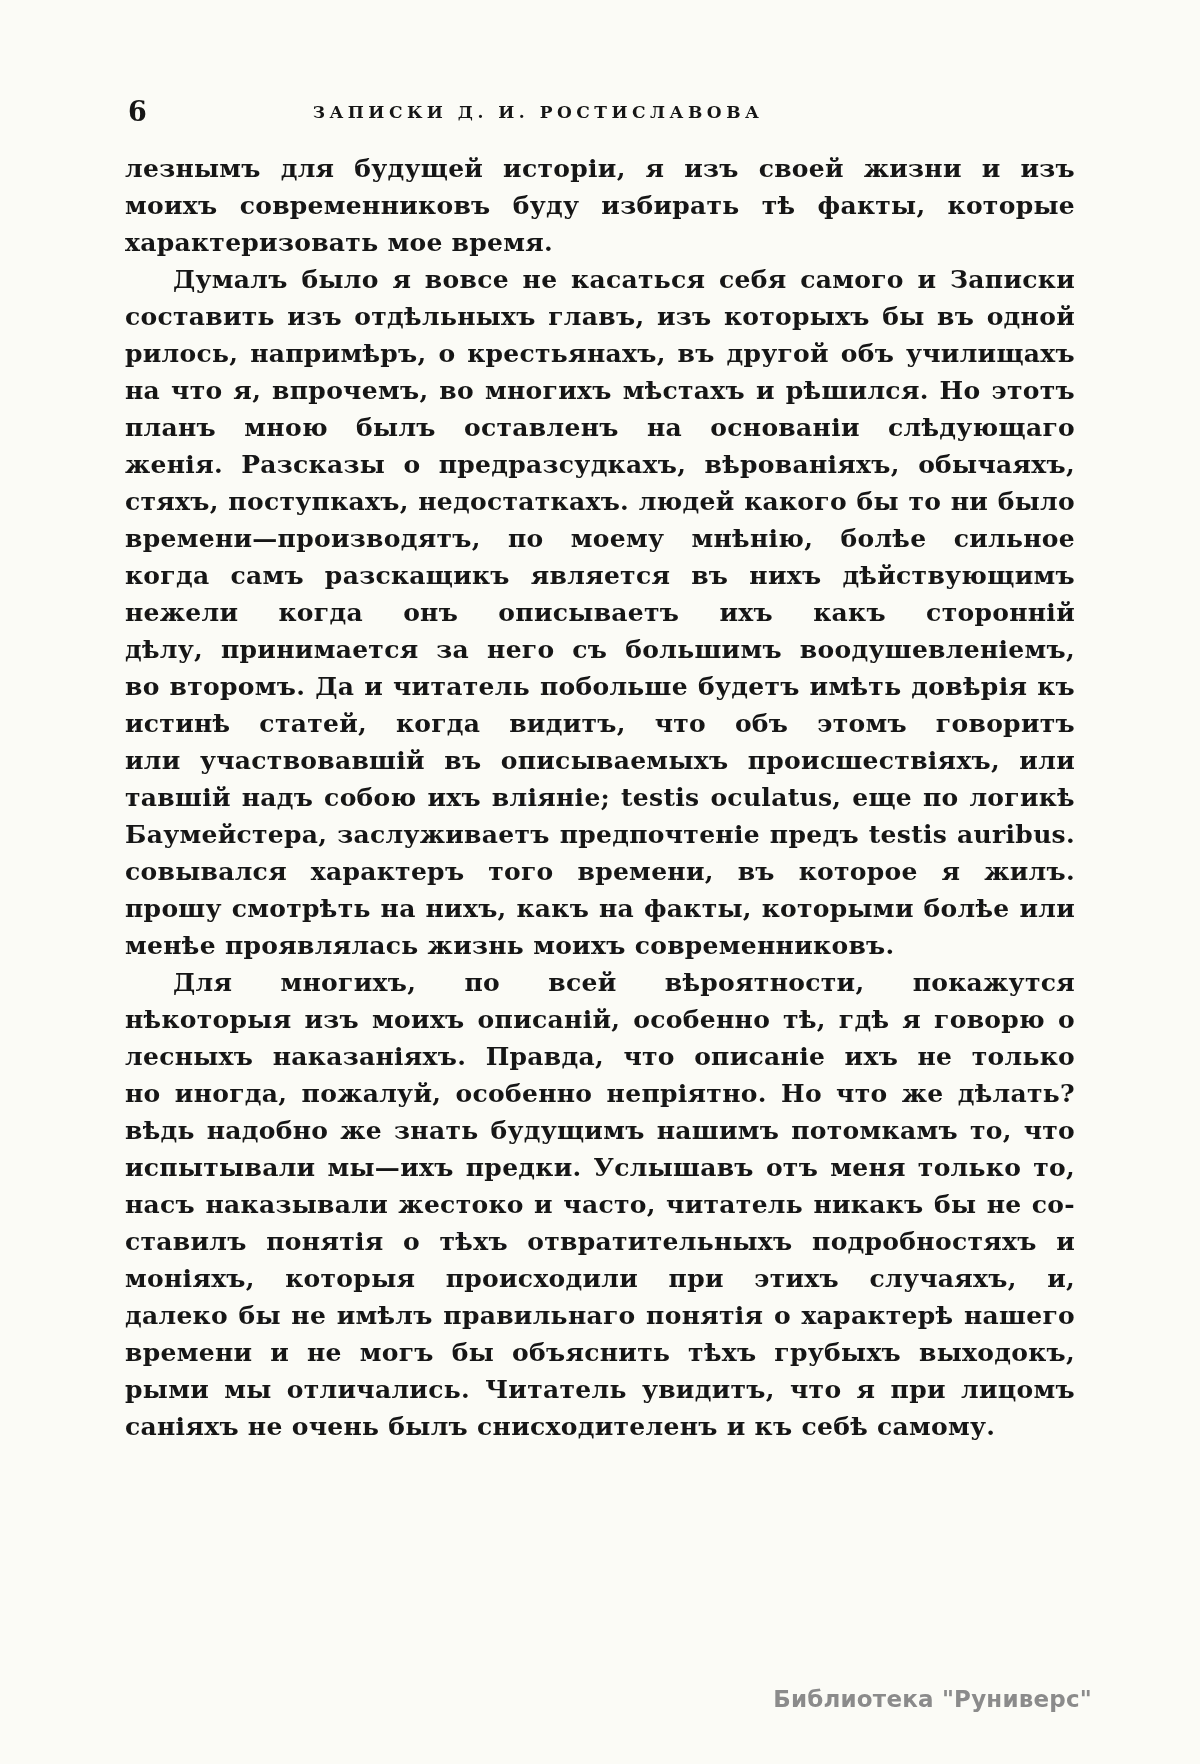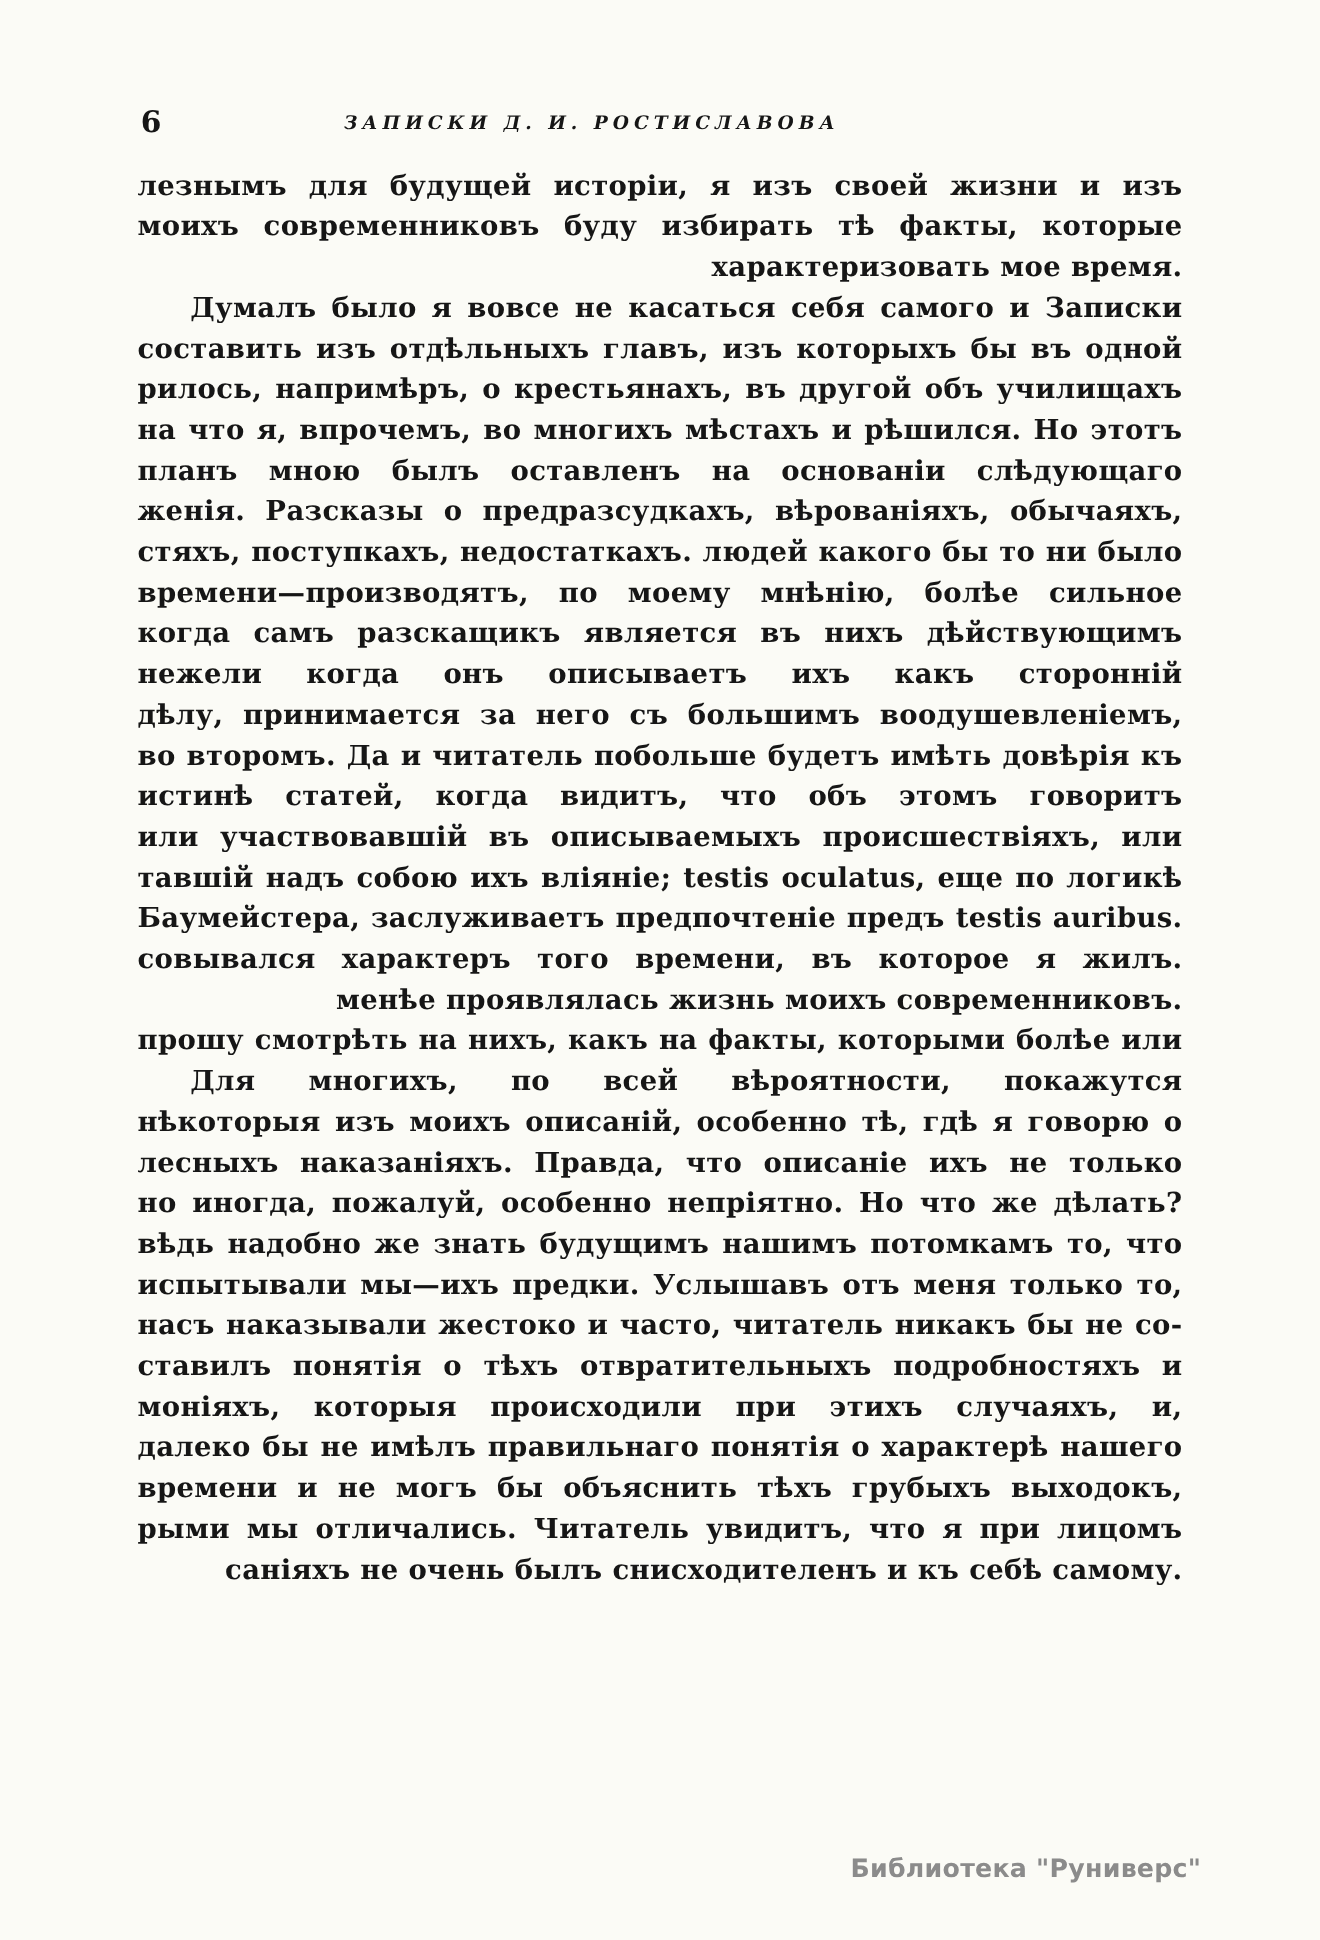--- a/index.html
+++ b/index.html
@@ -29,36 +29,35 @@
     position: absolute;
     top: 102px;
     left: 125px;
     width: 950px;
     text-align: center;
     font-size: 17px;
     font-weight: 700;
     letter-spacing: 4.5px;
     transform: translateX(-62px);
     white-space: nowrap;
-    font-style: italic;
   }
   .text-block {
     position: absolute;
     top: 150px;
     left: 125px;
     width: 950px;
     font-size: 25px;
     font-weight: 700;
     letter-spacing: 0.3px;
   }
   .line {
     height: 37px;
     line-height: 37px;
     overflow: hidden;
-    text-align: right;
+    text-align: left;
   }
   .line.just {
     text-align: justify;
     text-align-last: justify;
   }
   .line.indent {
     padding-left: 48px;
   }
   .watermark {
     position: absolute;
@@ -94,22 +93,22 @@
       <div class="line just">времени—производятъ, по моему мнѣнію, болѣе сильное впечатлѣніе</div>
       <div class="line just">когда самъ разскащикъ является въ нихъ дѣйствующимъ лицомъ,</div>
       <div class="line just">нежели когда онъ описываетъ ихъ какъ сторонній наблюдатель.</div>
       <div class="line just">дѣлу, принимается за него съ большимъ воодушевленіемъ, нежели</div>
       <div class="line just">во второмъ. Да и читатель побольше будетъ имѣть довѣрія къ</div>
       <div class="line just">истинѣ статей, когда видитъ, что объ этомъ говоритъ человѣкъ</div>
       <div class="line just">или участвовавшій въ описываемыхъ происшествіяхъ, или испы-</div>
       <div class="line just">тавшій надъ собою ихъ вліяніе; testis oculatus, еще по логикѣ</div>
       <div class="line just">Баумейстера, заслуживаетъ предпочтеніе предъ testis auribus.</div>
       <div class="line just">совывался характеръ того времени, въ которое я жилъ. Покорно</div>
+      <div class="line just">прошу смотрѣть на нихъ, какъ на факты, которыми болѣе или</div>
       <div class="line">менѣе проявлялась жизнь моихъ современниковъ.</div>
-      <div class="line just">прошу смотрѣть на нихъ, какъ на факты, которыми болѣе или</div>
       <div class="line just indent">Для многихъ, по всей вѣроятности, покажутся циническими</div>
       <div class="line just">нѣкоторыя изъ моихъ описаній, особенно тѣ, гдѣ я говорю о тѣ-</div>
       <div class="line just">лесныхъ наказаніяхъ. Правда, что описаніе ихъ не только цинично,</div>
       <div class="line just">но иногда, пожалуй, особенно непріятно. Но что же дѣлать?</div>
       <div class="line just">вѣдь надобно же знать будущимъ нашимъ потомкамъ то, что</div>
       <div class="line just">испытывали мы—ихъ предки. Услышавъ отъ меня только то, что</div>
       <div class="line just">насъ наказывали жестоко и часто, читатель никакъ бы не со-</div>
       <div class="line just">ставилъ понятія о тѣхъ отвратительныхъ подробностяхъ и цере-</div>
       <div class="line just">моніяхъ, которыя происходили при этихъ случаяхъ, и, слѣдовательно,</div>
       <div class="line just">далеко бы не имѣлъ правильнаго понятія о характерѣ нашего</div>

